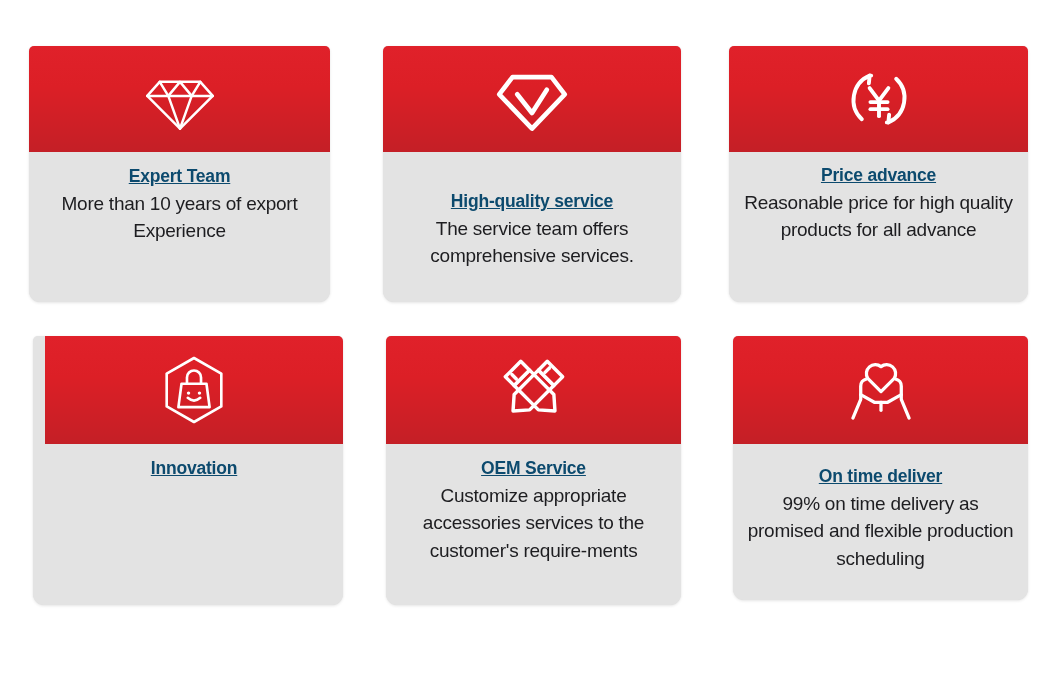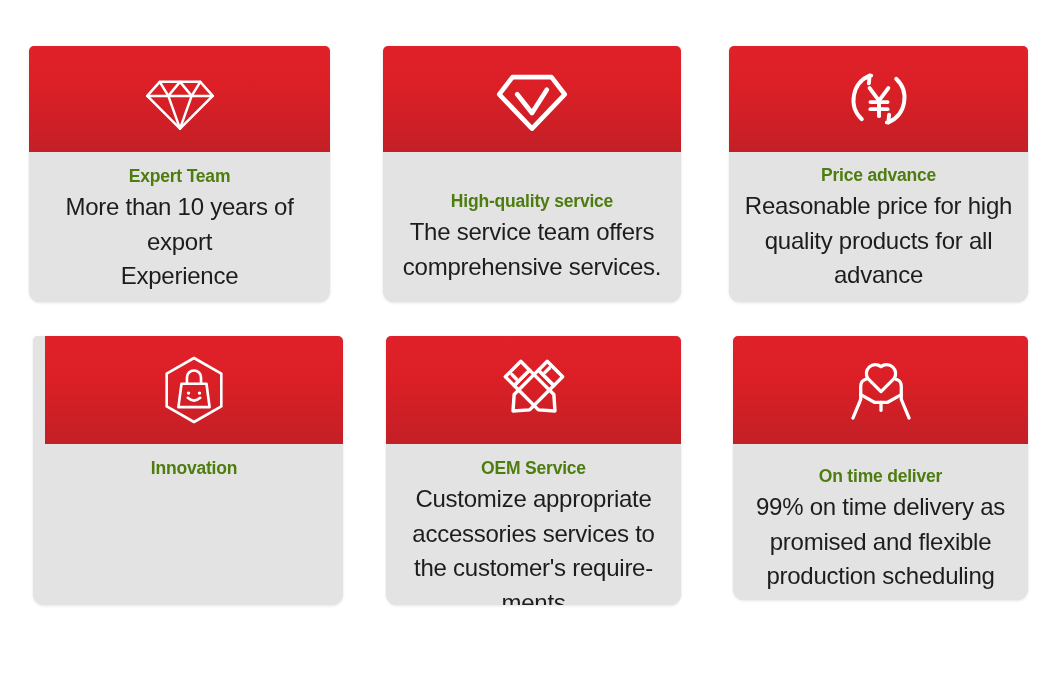--- a/index.html
+++ b/index.html
@@ -52,28 +52,29 @@
   .card-body {
     flex: 1 1 auto;
     padding: 14px 12px 12px 12px;
     text-align: center;
     box-sizing: border-box;
   }
 
   .card-title {
     font-size: 17.5px;
     font-weight: bold;
-    color: #4d7c0f;
+    color: #0c4a6e;
     letter-spacing: -0.2px;
     line-height: 1.25;
     margin: 0 0 2px 0;
+    text-decoration: underline;
   }
 
   .card-text {
-    font-size: 24px;
+    font-size: 19px;
     font-weight: normal;
     color: #1d1d20;
     line-height: 1.45;
     letter-spacing: -0.25px;
     margin: 0;
     white-space: pre-line;
   }
 
   
   .c1 { left: 29px;  top: 46px;  width: 301px; height: 256px; }

